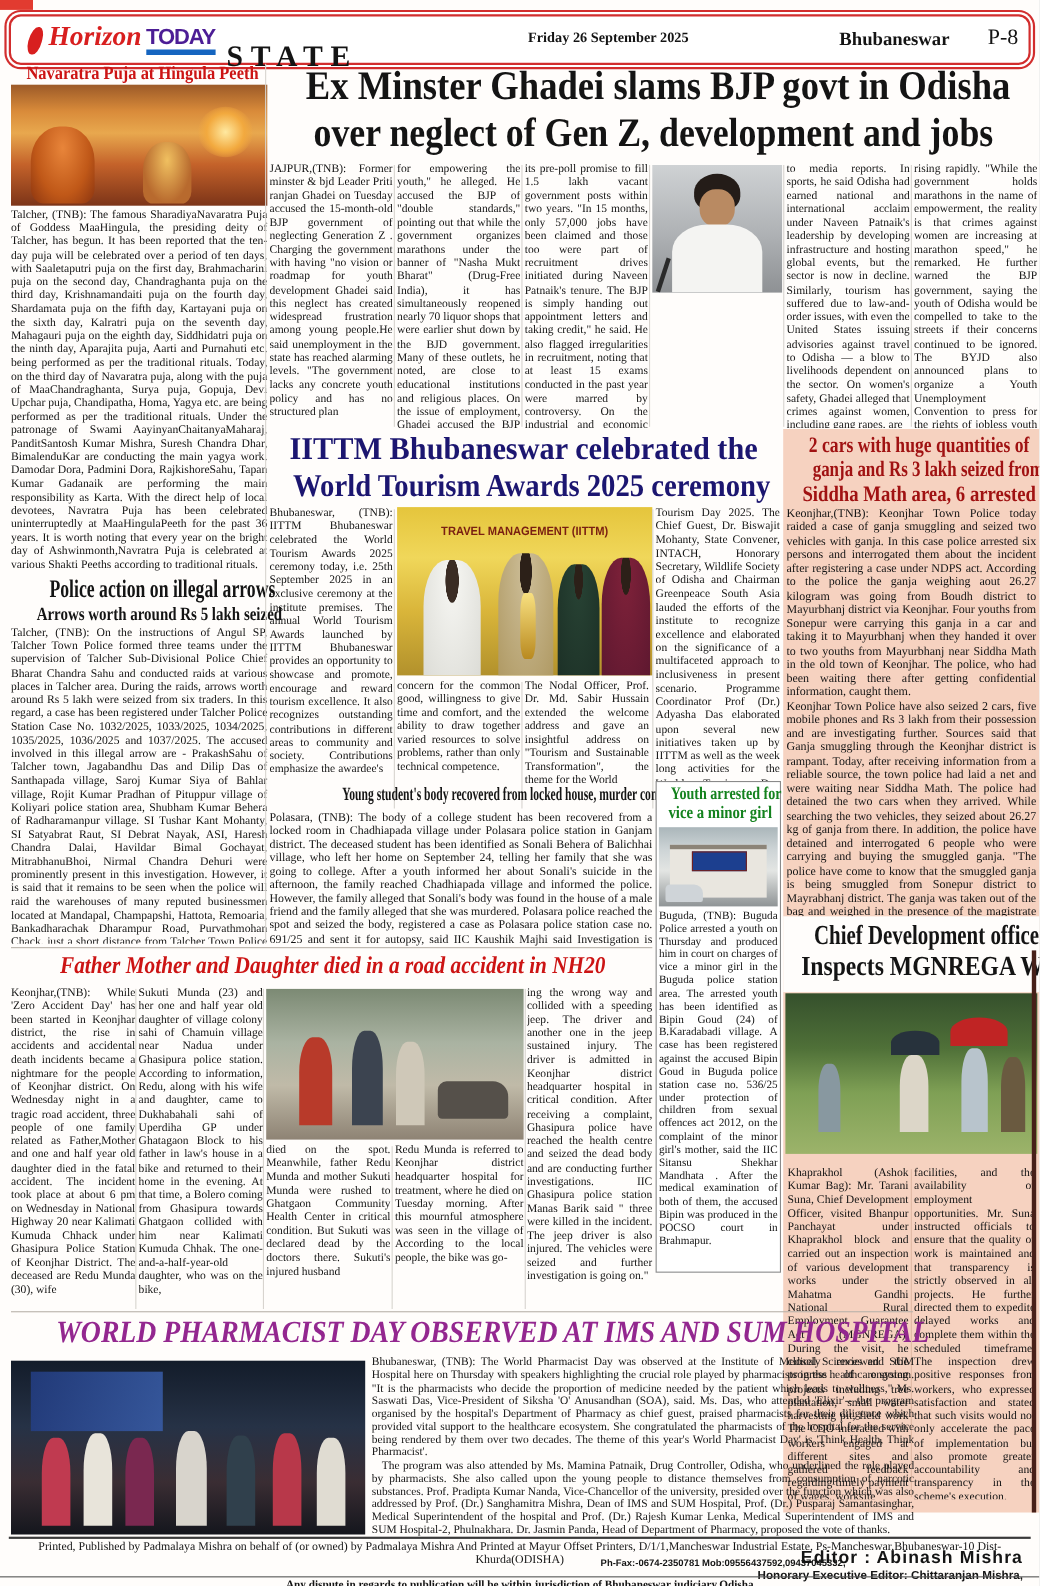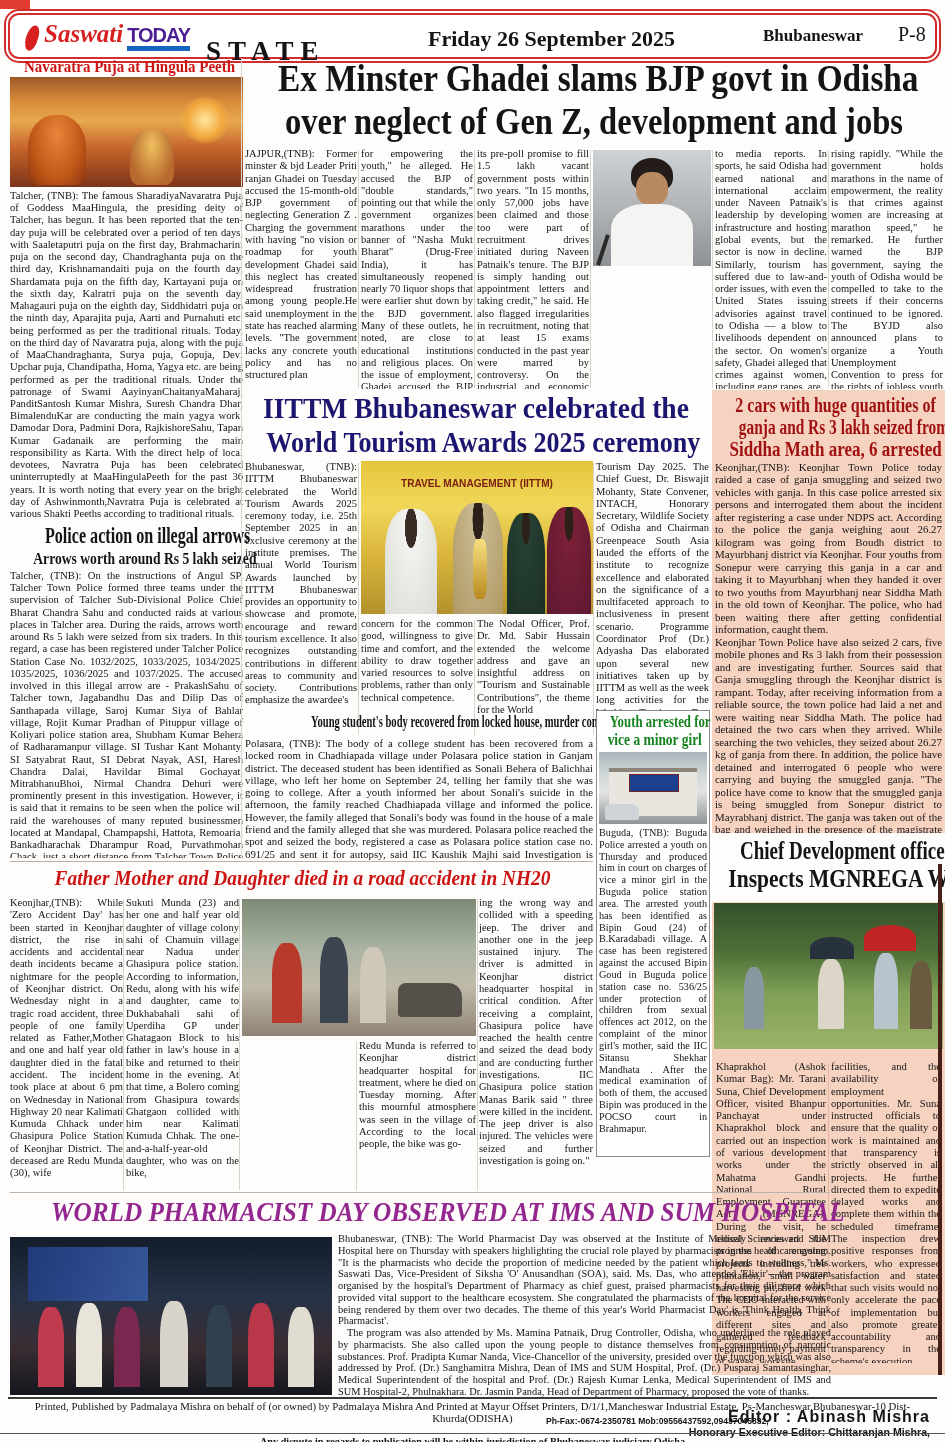--- a/index.html
+++ b/index.html
@@ -19,28 +19,28 @@
 </head>
 <body>
 
 <div class="page">
 
   <div class="abs" style="left:0;top:0;width:30px;height:9px;background:#e23b30;"></div>
 
   <div class="masthead">
     <div class="abs" style="left:16px;top:5px;height:32px;">
       <span style="display:inline-block;width:12px;height:26px;background:#d81f1f;border-radius:60% 40% 55% 45%;transform:rotate(14deg);vertical-align:middle;margin-right:2px;"></span>
-      <span style="font-style:italic;font-weight:bold;font-size:25px;color:#d81f1f;font-family:'Liberation Serif',serif;">Saswati</span>
+      <span style="font-style:italic;font-weight:bold;font-size:25px;color:#d81f1f;font-family:'Liberation Serif',serif;">Horizon</span>
       <span style="display:inline-block;vertical-align:middle;line-height:1;">
         <span style="font-family:'Liberation Sans',sans-serif;font-weight:bold;font-size:20px;color:#4c1d95;letter-spacing:-1px;">TODAY</span>
         <span style="display:block;height:5px;background:#1565c0;margin-top:1px;"></span>
       </span>
     </div>
     <div class="abs" style="left:196px;top:6px;font-size:27px;font-weight:bold;letter-spacing:7px;margin-top:15px;">STATE</div>
-    <div class="abs" style="left:418px;top:11px;width:250px;text-align:left;font-size:22px;font-weight:bold;">Friday 26 September 2025</div>
+    <div class="abs" style="left:418px;top:11px;width:250px;text-align:center;font-size:13px;font-weight:bold;">Friday 26 September 2025</div>
     <div class="abs" style="left:753px;top:11px;font-size:17px;font-weight:bold;">Bhubaneswar</div>
     <div class="abs" style="left:888px;top:8px;font-size:20px;">P-8</div>
   </div>
 
   <div class="abs fit" style="left:10px;top:57px;width:233px;color:#cc1414;font-weight:bold;font-size:17px;transform:scaleX(.88);">Navaratra Puja at Hingula Peeth</div>
   <div class="photo" style="left:10px;top:77px;width:233px;height:110px;background:linear-gradient(180deg,#9c5a28 0%,#d98b3a 22%,#e8a84e 40%,#c4622a 66%,#7c3418 100%);">
     <div style="position:absolute;left:18px;top:38px;width:58px;height:70px;background:radial-gradient(ellipse at 50% 28%,#e8853a 0%,#c05818 60%,#8a3410 100%);border-radius:45% 45% 20% 20%;"></div>
     <div style="position:absolute;left:120px;top:52px;width:44px;height:56px;background:radial-gradient(ellipse at 50% 30%,#f0c060 0%,#b86a2e 70%);border-radius:45% 45% 20% 20%;"></div>
     <div style="position:absolute;left:170px;top:20px;width:50px;height:46px;background:radial-gradient(circle,#ffe9a0 0%,#f2a93e 50%,rgba(242,169,62,0) 75%);border-radius:50%;"></div>
   </div>
@@ -83,21 +83,21 @@
   <div class="photo" style="left:361px;top:461px;width:232px;height:153px;background:linear-gradient(180deg,#e5c53c 0%,#f0d75a 30%,#d9b53a 62%,#b2912c 100%);">
     <div class="fit" style="position:absolute;left:0;top:16px;width:232px;font-family:'Liberation Sans',sans-serif;font-weight:bold;font-size:11px;color:#7a2012;transform:scaleX(.92);">TRAVEL MANAGEMENT (IITTM)</div>
     <div style="position:absolute;left:24px;top:48px;width:52px;height:105px;background:radial-gradient(ellipse at 50% 18%,#3a2c24 0%,#3a2c24 16%,#f2f2ee 17%,#dcdcd6 100%);border-radius:40% 40% 0 0;"></div>
     <div style="position:absolute;left:92px;top:42px;width:50px;height:111px;background:radial-gradient(ellipse at 50% 15%,#2c2018 0%,#2c2018 15%,#c8b890 16%,#b09a64 100%);border-radius:40% 40% 0 0;"></div>
     <div style="position:absolute;left:146px;top:52px;width:38px;height:101px;background:radial-gradient(ellipse at 50% 14%,#2c2018 0%,#2c2018 14%,#264032 15%,#1c3026 100%);border-radius:40% 40% 0 0;"></div>
     <div style="position:absolute;left:186px;top:46px;width:44px;height:107px;background:radial-gradient(ellipse at 50% 14%,#2c2018 0%,#2c2018 14%,#7a2038 15%,#5e1830 100%);border-radius:40% 40% 0 0;"></div>
     <div style="position:absolute;left:112px;top:78px;width:14px;height:60px;background:linear-gradient(180deg,#f8e080,#b98a20);border-radius:30%;"></div>
   </div>
 
   <div class="abs col" style="left:361px;top:618px;width:112px;height:117px;">concern for the common good, willingness to give time and comfort, and the ability to draw together varied resources to solve problems, rather than only technical competence.</div>
-  <div class="abs col" style="left:477px;top:618px;width:113px;height:117px;">The Nodal Officer, Prof. Dr. Md. Sabir Hussain extended the welcome address and gave an insightful address on "Tourism and Sustainable Contributions", the theme for the World</div>
+  <div class="abs col" style="left:477px;top:618px;width:113px;height:117px;">The Nodal Officer, Prof. Dr. Md. Sabir Hussain extended the welcome address and gave an insightful address on "Tourism and Sustainable Transformation", the theme for the World</div>
   <div class="abs col" style="left:596px;top:461px;width:113px;height:274px;">Tourism Day 2025. The Chief Guest, Dr. Biswajit Mohanty, State Convener, INTACH, Honorary Secretary, Wildlife Society of Odisha and Chairman Greenpeace South Asia lauded the efforts of the institute to recognize excellence and elaborated on the significance of a multifaceted approach to inclusiveness in present scenario. Programme Coordinator Prof (Dr.) Adyasha Das elaborated upon several new initiatives taken up by IITTM as well as the week long activities for the World Tourism Day celebrations.</div>
 
   <div class="vr" style="left:358px;top:463px;height:272px;"></div>
   <div class="vr" style="left:474px;top:620px;height:115px;"></div>
   <div class="vr" style="left:593px;top:463px;height:272px;"></div>
 
   <div class="abs fit" style="left:245px;top:712px;width:348px;font-weight:bold;font-size:17px;transform:scaleX(.62);">Young student's body recovered from locked house, murder complaint</div>
   <div class="abs col" style="left:245px;top:737px;width:348px;height:124px;font-size:10.8px;line-height:1.14;">Polasara, (TNB): The body of a college student has been recovered from a locked room in Chadhiapada village under Polasara police station in Ganjam district. The deceased student has been identified as Sonali Behera of Balichhai village, who left her home on September 24, telling her family that she was going to college. After a youth informed her about Sonali's suicide in the afternoon, the family reached Chadhiapada village and informed the police. However, the family alleged that Sonali's body was found in the house of a male friend and the family alleged that she was murdered. Polasara police reached the spot and seized the body, registered a case as Polasara police station case no. 691/25 and sent it for autopsy, said IIC Kaushik Majhi said Investigation is underway.</div>
 
   <div class="abs" style="left:596px;top:710px;width:114px;height:447px;border:1px solid #8a8a8a;background:#fff;box-sizing:border-box;padding:2px;">
@@ -147,20 +147,21 @@
 
   <div class="abs col" style="left:10px;top:897px;width:113px;height:293px;">Keonjhar,(TNB): While 'Zero Accident Day' has been started in Keonjhar district, the rise in accidents and accidental death incidents became a nightmare for the people of Keonjhar district.  On Wednesday night in a tragic road accident, three people of one family related as Father,Mother and one and half year old daughter died in the fatal accident. The incident took place at about 6 pm on Wednesday in National Highway 20 near Kalimati Kumuda Chhack under Ghasipura Police Station of Keonjhar District.  The deceased are Redu Munda (30), wife</div>
   <div class="abs col" style="left:126px;top:897px;width:113px;height:293px;">Sukuti Munda (23) and her one and half year old daughter of village colony sahi of Chamuin village near Nadua under Ghasipura police station. According to information, Redu, along with his wife and daughter, came to Dukhabahali sahi of Uperdiha GP under Ghatagaon Block to his father in law's house in a bike and returned to their home in the evening. At that time, a Bolero coming from Ghasipura towards Ghatgaon collided with him near Kalimati Kumuda Chhak. The one-and-a-half-year-old daughter, who was on the bike,</div>
 
   <div class="photo" style="left:242px;top:899px;width:234px;height:137px;background:linear-gradient(180deg,#7c8a74 0%,#aab3a2 36%,#c0baa8 64%,#8e8374 100%);">
     <div style="position:absolute;left:30px;top:44px;width:30px;height:80px;background:#b83a2a;border-radius:40% 40% 0 0;"></div>
     <div style="position:absolute;left:78px;top:38px;width:28px;height:86px;background:#3c4450;border-radius:40% 40% 0 0;"></div>
     <div style="position:absolute;left:118px;top:48px;width:26px;height:76px;background:#cfc8b8;border-radius:40% 40% 0 0;"></div>
     <div style="position:absolute;left:156px;top:84px;width:64px;height:34px;background:#55504a;border-radius:8px 14px 4px 4px;"></div>
   </div>
+  <div class="abs col" style="left:242px;top:1040px;width:113px;height:150px;">died on the spot. Meanwhile, father Redu Munda and mother Sukuti Munda were rushed to Ghatgaon Community Health Center in critical condition. But Sukuti was declared dead by the doctors there. Sukuti's injured husband</div>
   <div class="abs col" style="left:359px;top:1040px;width:117px;height:150px;">Redu Munda is referred to Keonjhar district headquarter hospital for treatment, where he died on Tuesday morning. After this mournful atmosphere was seen in the village of According to the local people, the bike was go-</div>
   <div class="abs col" style="left:479px;top:897px;width:114px;height:293px;">ing the wrong way and collided with a speeding jeep. The driver and another one in the jeep sustained injury. The driver is admitted in Keonjhar district headquarter hospital in critical condition. After receiving a complaint, Ghasipura police have reached the health centre and seized the dead body and are conducting further investigations. IIC Ghasipura police station Manas Barik said " three were killed in the incident. The jeep driver is also injured. The vehicles were seized and further investigation is going on."</div>
 
   <div class="vr" style="left:123px;top:899px;height:291px;"></div>
   <div class="vr" style="left:239px;top:899px;height:291px;"></div>
   <div class="vr" style="left:356px;top:1042px;height:148px;"></div>
   <div class="vr" style="left:477px;top:899px;height:291px;"></div>
 
   <div class="hr" style="left:10px;top:1192px;width:820px;"></div>
   <div class="abs fit" style="left:10px;top:1196px;width:822px;color:#93278f;font-weight:bold;font-style:italic;font-size:28px;transform:scaleX(.90);">WORLD PHARMACIST DAY OBSERVED AT IMS AND SUM HOSPITAL</div>

